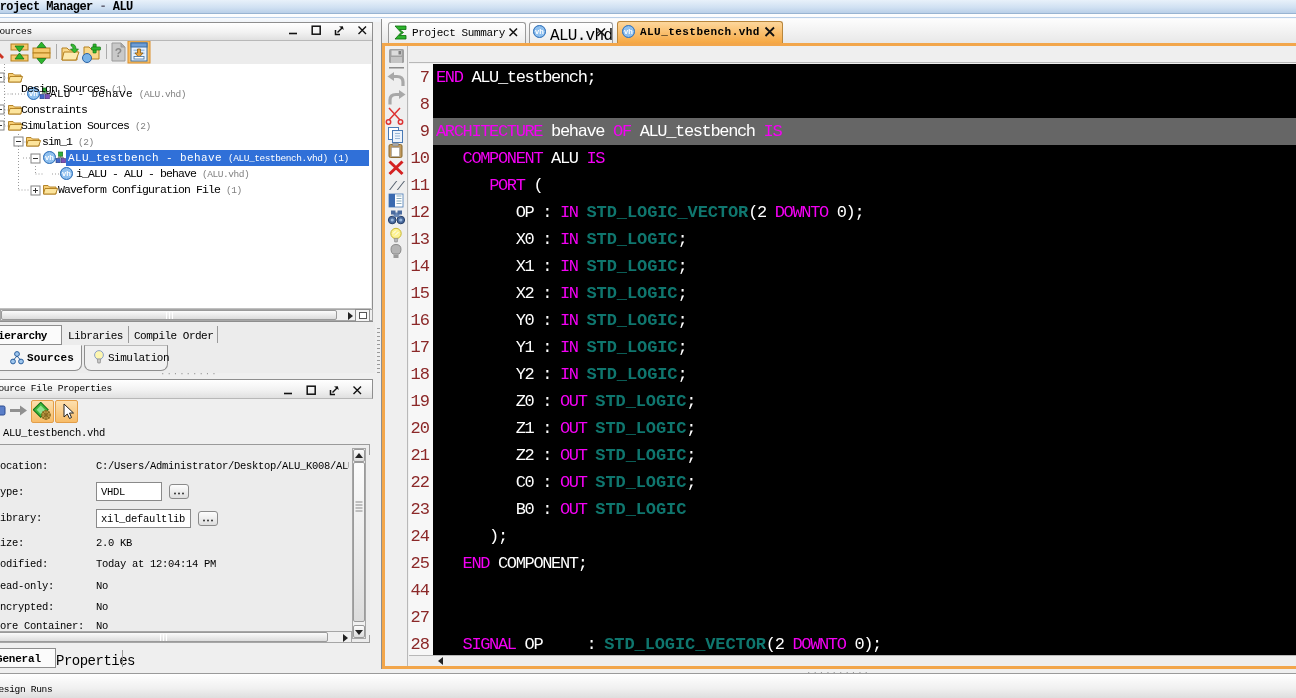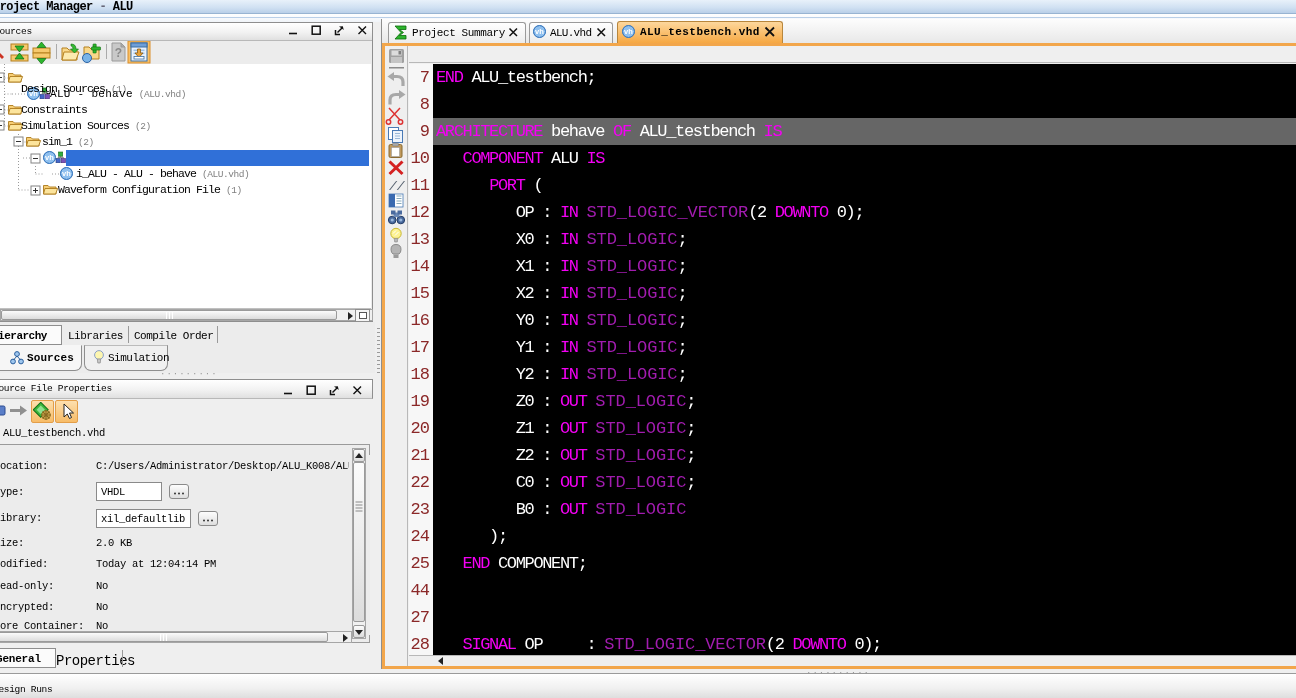--- a/index.html
+++ b/index.html
@@ -7,21 +7,21 @@
   font-family:"Liberation Mono",monospace;color:#000}
 .abs{position:absolute}
 .pre{white-space:pre}
 .t11{font-size:11.5px;letter-spacing:-0.9px}
 .t11b{font-size:11px;font-weight:normal;letter-spacing:0.3px}
 .t9{font-size:9.5px;letter-spacing:-0.45px}
 .grey{color:#808080}
 
 .code{font-size:17px;letter-spacing:-1.35px;color:#fff;white-space:pre}
 .k{color:#f400f4}
-.ty{color:#a21caf;font-weight:normal;letter-spacing:-0.1px}
+.ty{color:#0f766e;font-weight:bold;letter-spacing:-0.1px}
 .ln{color:#8b2828;font-size:17px;letter-spacing:-1px}
 
 .titlebar{background:linear-gradient(#ffffff,#f2f2f2 55%,#e0e0e0);border-bottom:1px solid #b8b8b8}
 .winbtn{position:absolute;top:0;width:11px;height:11px}
 .winbtn svg{display:block}
 .sb-track{background:#f0f0f0;border:1px solid #a6a6a6}
 .sb-thumb{background:linear-gradient(#fbfbfb,#dcdcdc);border:1px solid #9a9a9a;border-radius:2px}
 .grip{display:flex;gap:2px;align-items:center;justify-content:center;height:100%}
 .grip i{display:block;width:1px;height:7px;background:#909090;border-right:1px solid #fff}
 .obtn{border:1px solid #e39e49;background:linear-gradient(#fddfae,#f7bc68);border-radius:2px}
@@ -193,20 +193,21 @@
         <path d="M0.5 2.5 L5 2.5 L6.5 4 L13 4 L13 11 L0.5 11 Z" fill="#f7ce75" stroke="#ad7a1c" stroke-width="0.9"></path>
         <path d="M2 5.5 L14.6 5.5 L12.6 11 L0.5 11 Z" fill="#fce49c" stroke="#ad7a1c" stroke-width="0.9"></path>
       </g>
     </svg>
 <div class="abs" style="left:66px;top:150px;width:303px;height:16px;background:#3070d8"></div>
 <div class="abs pre t11" style="left:21px;top:82px;line-height:13px">Design Sources <span class="grey t9">(1)</span></div>
 <div class="abs pre t11" style="left:50px;top:86px;line-height:16px"><span class="t11b">ALU - behave</span> <span class="grey t9">(ALU.vhd)</span></div>
 <div class="abs pre t11" style="left:21px;top:102px;line-height:16px">Constraints</div>
 <div class="abs pre t11" style="left:21px;top:118px;line-height:16px">Simulation Sources <span class="grey t9">(2)</span></div>
 <div class="abs pre t11" style="left:42px;top:134px;line-height:16px">sim_1 <span class="grey t9">(2)</span></div>
+<div class="abs pre t11" style="left:68px;top:150px;line-height:16px"><span class="t11b" style="color:#fff;letter-spacing:0.4px">ALU_testbench - behave</span> <span class="t9" style="color:#fff">(ALU_testbench.vhd) (1)</span></div>
 <div class="abs pre t11" style="left:76px;top:166px;line-height:16px">i_ALU - ALU - behave <span class="grey t9">(ALU.vhd)</span></div>
 <div class="abs pre t11" style="left:58px;top:182px;line-height:16px">Waveform Configuration File <span class="grey t9">(1)</span></div>
 
 <div class="abs sb-track" style="left:0;top:309px;width:373px;height:12px"></div>
 <div class="abs sb-thumb" style="left:1px;top:310px;width:336px;height:10px">
       <div class="grip">
         <i></i>
         <i></i>
         <i></i>
       </div>
@@ -366,21 +367,21 @@
 <div class="abs" style="left:388px;top:22px;width:138px;height:21px;background:linear-gradient(#ffffff,#ececec);border:1px solid #9a9a9a;border-bottom:none;border-radius:3px 3px 0 0"></div>
 <svg class="abs" width="15" height="15" style="left:393px;top:25px">
       <path d="M2 1 L13 1 L13 4.5 L6.5 4.5 L10.5 7.5 L6.5 10.5 L13 10.5 L13 14 L2 14 L8 7.5 Z" fill="#2db52d" stroke="#0d6b0d" stroke-width="0.8"></path>
     </svg>
 <div class="abs pre" style="left:412px;top:27px;font-size:11px;letter-spacing:-0.4px">Project Summary</div>
 <svg class="abs" width="11" height="11" style="left:508px;top:27px">
       <path d="M1.5 1.5 L9 9 M9 1.5 L1.5 9" stroke="#111" stroke-width="1.5"></path>
     </svg>
 
 <div class="abs" style="left:529px;top:22px;width:84px;height:21px;background:linear-gradient(#ffffff,#ececec);border:1px solid #9a9a9a;border-bottom:none;border-radius:3px 3px 0 0"></div>
-<div class="abs pre" style="left:550px;top:27px;font-size:11px;letter-spacing:-0.7px">ALU.vhd</div>
+<div class="abs pre" style="left:550px;top:27px;font-size:16px;letter-spacing:-0.7px">ALU.vhd</div>
 <svg class="abs" width="11" height="11" style="left:596px;top:27px">
       <path d="M1.5 1.5 L9 9 M9 1.5 L1.5 9" stroke="#111" stroke-width="1.5"></path>
     </svg>
 
 <div class="abs" style="left:617px;top:21px;width:166px;height:22px;background:linear-gradient(#fdd79c,#f6a843);border:1px solid #b8863c;border-bottom:none;border-radius:3px 3px 0 0"></div>
 <div class="abs pre" style="left:640px;top:26px;font-size:11px;font-weight:bold;letter-spacing:0.45px">ALU_testbench.vhd</div>
 <svg class="abs" width="12" height="12" style="left:764px;top:26px">
       <path d="M1.5 1.5 L10 10 M10 1.5 L1.5 10" stroke="#111" stroke-width="1.8"></path>
     </svg>
 

